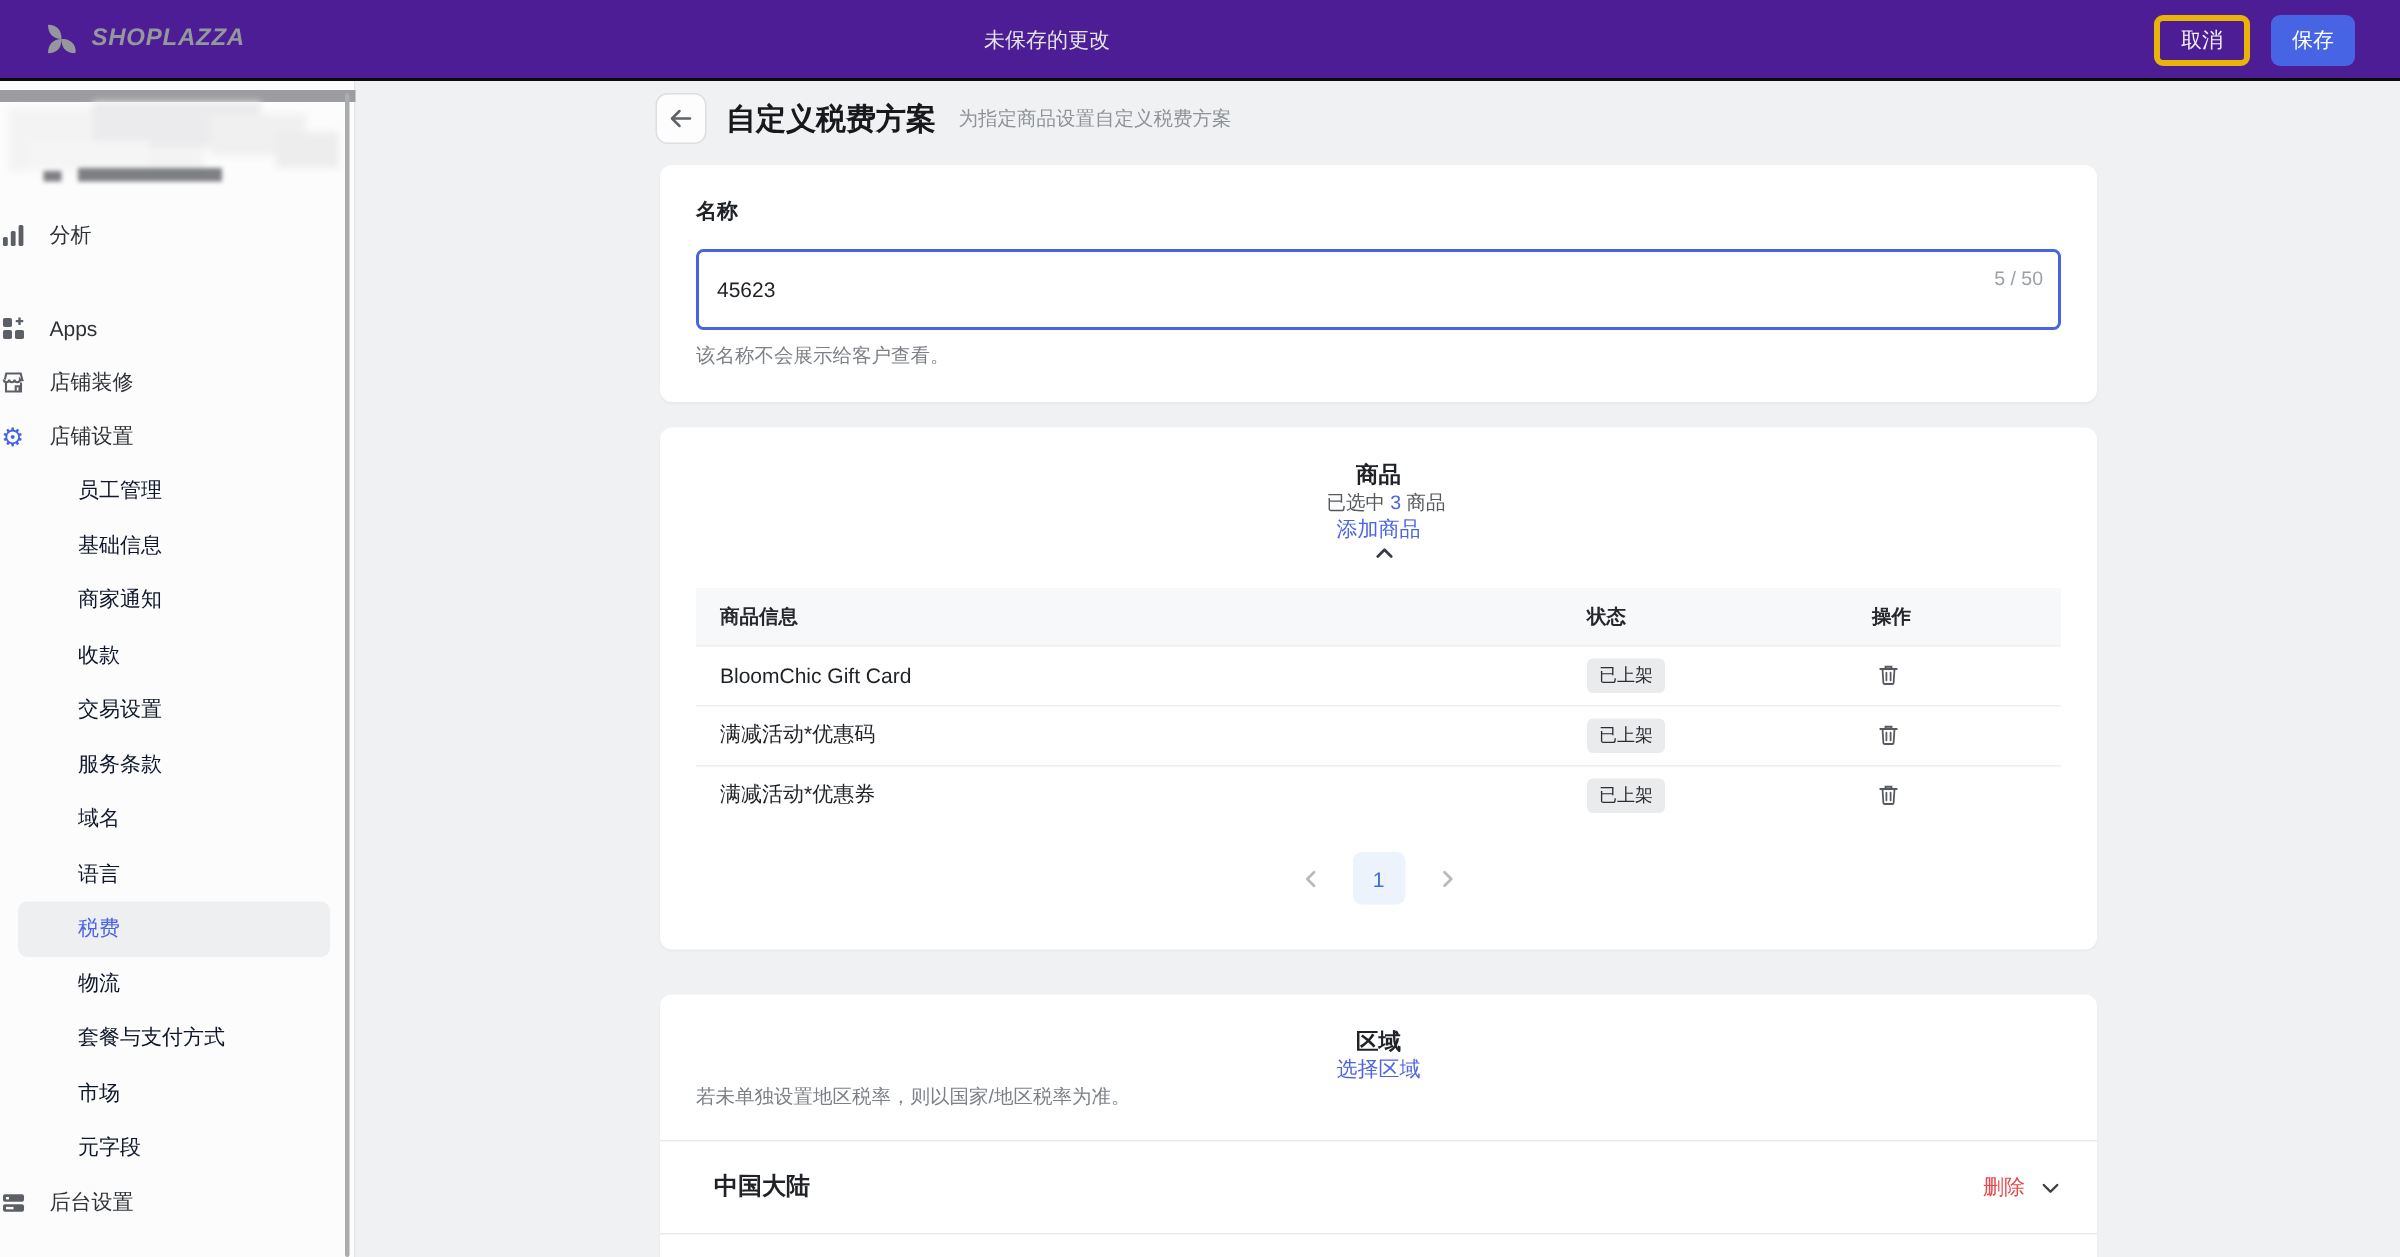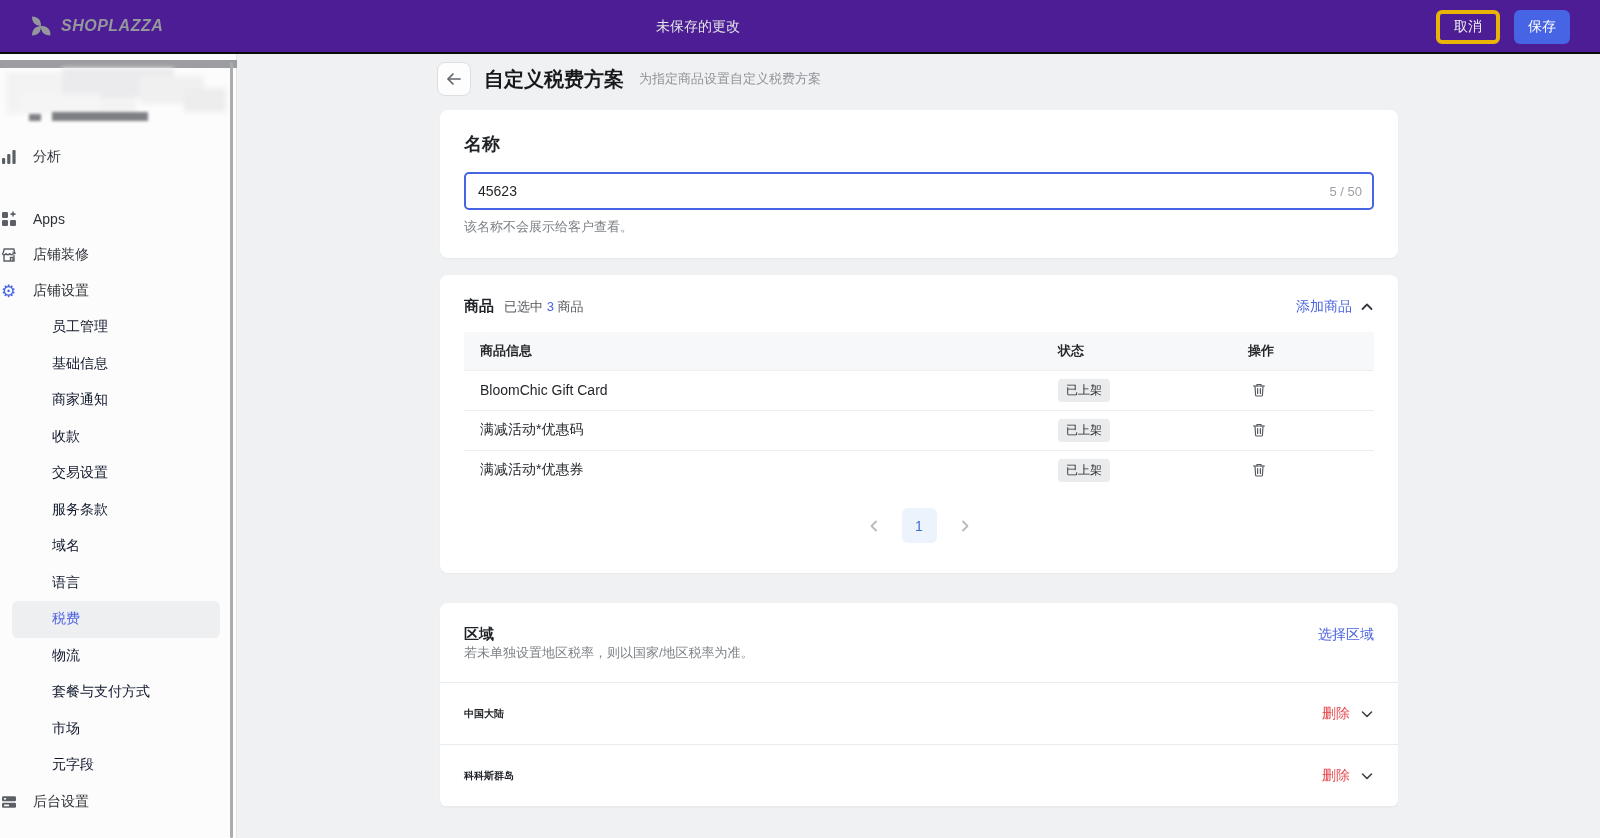--- a/index.html
+++ b/index.html
@@ -61,32 +61,32 @@
     border-radius:8px; display:flex; align-items:center; justify-content:center;
     color:#5f6368; cursor:pointer; }
   .page-title { font-size:20px; font-weight:700; color:#17191c; }
   .page-subtitle { font-size:13px; color:#8f9398; margin-left:2px; }
 
   .col { position:absolute; left:203px; top:56px; width:958px; }
   .card { background:#ffffff; border-radius:8px; box-shadow:0 1px 2px rgba(0,0,0,.04); }
 
   
   .card-name { padding:22px 24px; }
-  .field-label { font-size:18px; font-weight:700; color:#1f2226; }
+  .field-label { font-size:14px; font-weight:700; color:#1f2226; }
   .input-wrap { position:relative; margin-top:16px; }
-  .text-input { width:100%; height:38px; border:2px solid #4664e4; border-radius:5px;
+  .text-input { width:100%; height:54px; border:2px solid #4664e4; border-radius:5px;
     padding:0 64px 0 12px; font-size:14px; color:#1f2226; outline:none;
     font-family:inherit; background:#fff; }
   .char-counter { position:absolute; right:12px; top:0; height:38px; display:flex;
     align-items:center; font-size:13px; color:#9ca1a7; pointer-events:none; }
   .field-helper { margin-top:8px; font-size:13px; color:#7d8187; }
 
   
   .card-products { margin-top:17px; padding:22px 24px 30px; }
-  .card-head { display:flex; align-items:center; }
+  .card-head { display:flex; align-items:center;flex-direction:column; }
   .card-title { font-size:15px; font-weight:700; color:#1f2226; }
   .selected-info { margin-left:10px; font-size:13px; color:#55585d; }
   .selected-info .count { color:#4c64e1; }
   .head-spacer { flex:1; }
   .link { font-size:14px; color:#4c64e1; cursor:pointer; text-decoration:none; }
   .head-chevron { margin-left:8px; color:#383c42; cursor:pointer; display:flex; }
 
   table.products { width:100%; border-collapse:collapse; margin-top:16px; }
   table.products thead tr { background:#f7f8fa; }
   table.products th { text-align:left; font-size:13px; font-weight:700; color:#26282c;
@@ -107,21 +107,21 @@
   .page-current { width:35px; height:35px; background:#ecf3fc; border-radius:6px;
     display:flex; align-items:center; justify-content:center; color:#3b6fd1;
     font-size:14px; cursor:pointer; }
 
   
   .card-region { margin-top:30px; padding:22px 24px 0; }
   .region-helper { font-size:13px; color:#7d8187; }
   .full-divider { border:none; border-top:1px solid #e9ebed; margin:20px -24px 0; }
   .region-row { height:62px; display:flex; align-items:center; margin:0 -24px;
     padding:0 24px; border-bottom:1px solid #e9ebed; }
-  .region-name { font-size:10px; font-weight:600; color:#1f2226; }
+  .region-name { font-size:16px; font-weight:600; color:#1f2226;margin-left:12px; }
   .region-actions { margin-left:auto; display:flex; align-items:center; gap:10px; }
   .delete-link { font-size:14px; color:#e5484d; cursor:pointer; }
   .row-chevron { color:#3c4046; cursor:pointer; display:flex; }
 
   svg { display:block; }
 </style>
 </head>
 <body>
 
 <div class="topbar">

